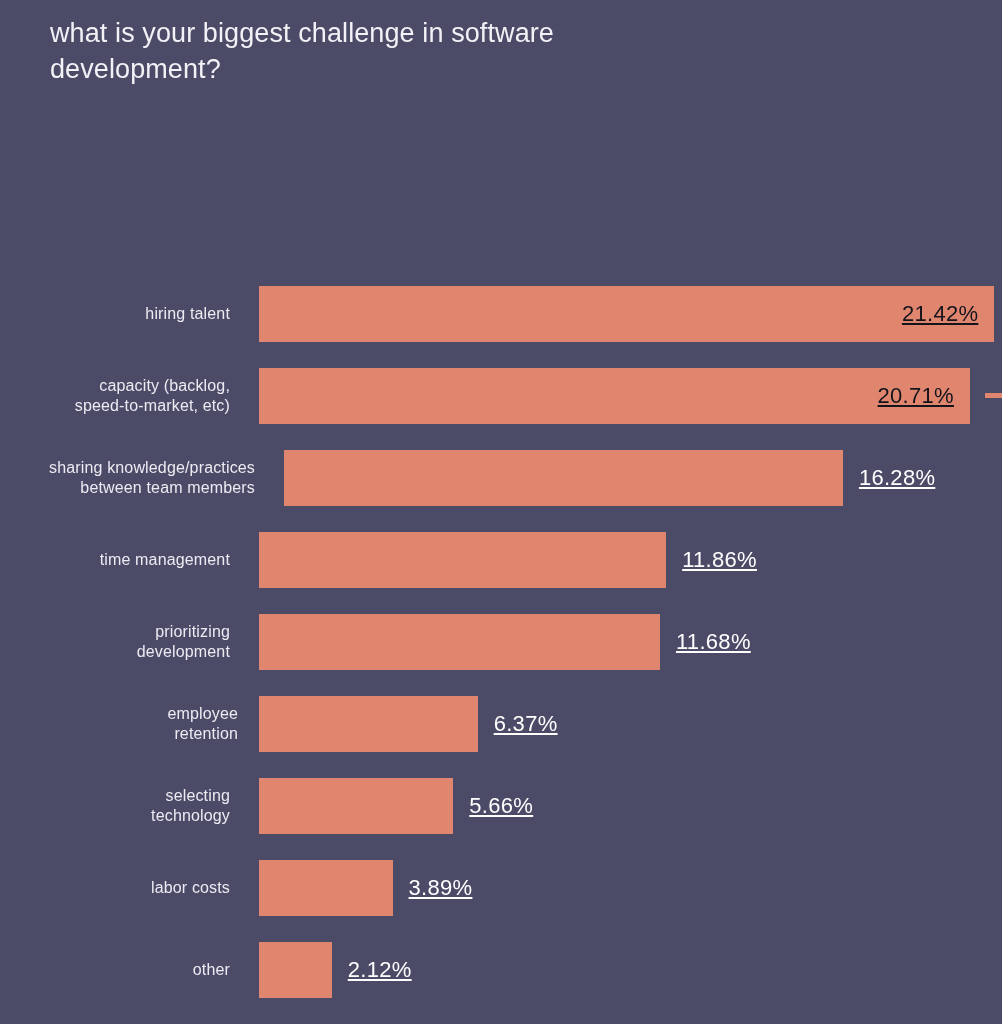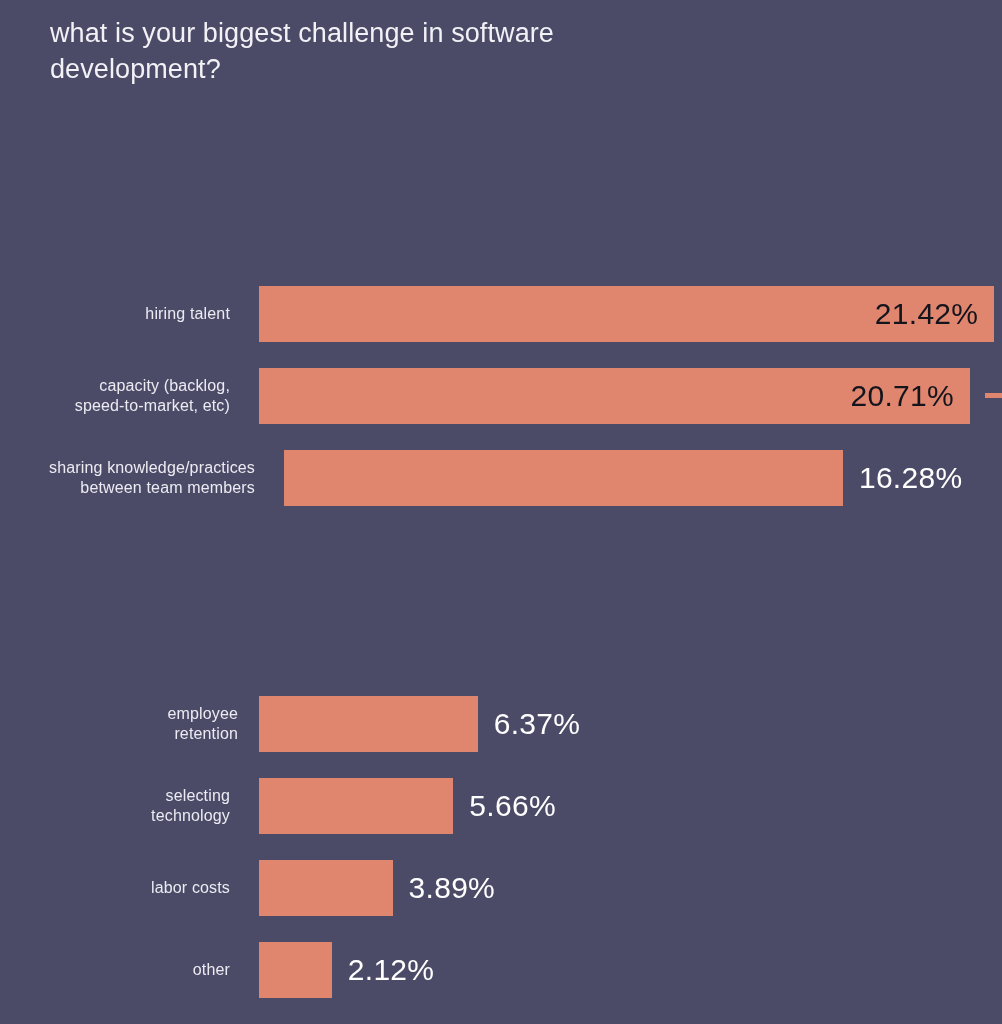--- a/index.html
+++ b/index.html
@@ -71,25 +71,26 @@
     left: 259px;
     top: 0;
     height: 56px;
     background: #e0866f;
   }
 
   .value-label {
     position: absolute;
     top: 50%;
     transform: translateY(-50%);
-    font-size: 30px;
+    font-size: 22px;
     line-height: 1;
     color: #ffffff;
     letter-spacing: 0.3px;
     white-space: nowrap;
+    text-decoration: underline;
   }
   .value-label.inside {
     color: #14141c;
   }
 
   
   #edge-marker {
     position: absolute;
     left: 985px;
     top: 393px;
@@ -117,20 +118,31 @@
 speed-to-market, etc)</div>
         <div class="bar" style="width: 710.974px;"></div>
         <div class="value-label inside" style="left: 953.974px; transform: translate(-100%, -50%);">20.71%</div>
       </div>
       <div class="bar-row" style="top: 450px; margin-left: 25px;">
         <div class="cat-label">sharing knowledge/practices
 between team members</div>
         <div class="bar" style="width: 558.892px;"></div>
         <div class="value-label" style="left: 833.892px;">16.28%</div>
       </div>
+      <div class="bar-row" style="top: 532px;">
+        <div class="cat-label">time management</div>
+        <div class="bar" style="width: 407.154px;"></div>
+        <div class="value-label" style="left: 682.154px;">11.86%</div>
+      </div>
+      <div class="bar-row" style="top: 614px;">
+        <div class="cat-label">prioritizing
+development</div>
+        <div class="bar" style="width: 400.974px;"></div>
+        <div class="value-label" style="left: 675.974px;">11.68%</div>
+      </div>
       <div class="bar-row" style="top: 696px; padding-left: 8px;">
         <div class="cat-label">employee
 retention</div>
         <div class="bar" style="width: 218.682px;"></div>
         <div class="value-label" style="left: 493.682px;">6.37%</div>
       </div>
       <div class="bar-row" style="top: 778px;">
         <div class="cat-label">selecting
 technology</div>
         <div class="bar" style="width: 194.308px;"></div>

